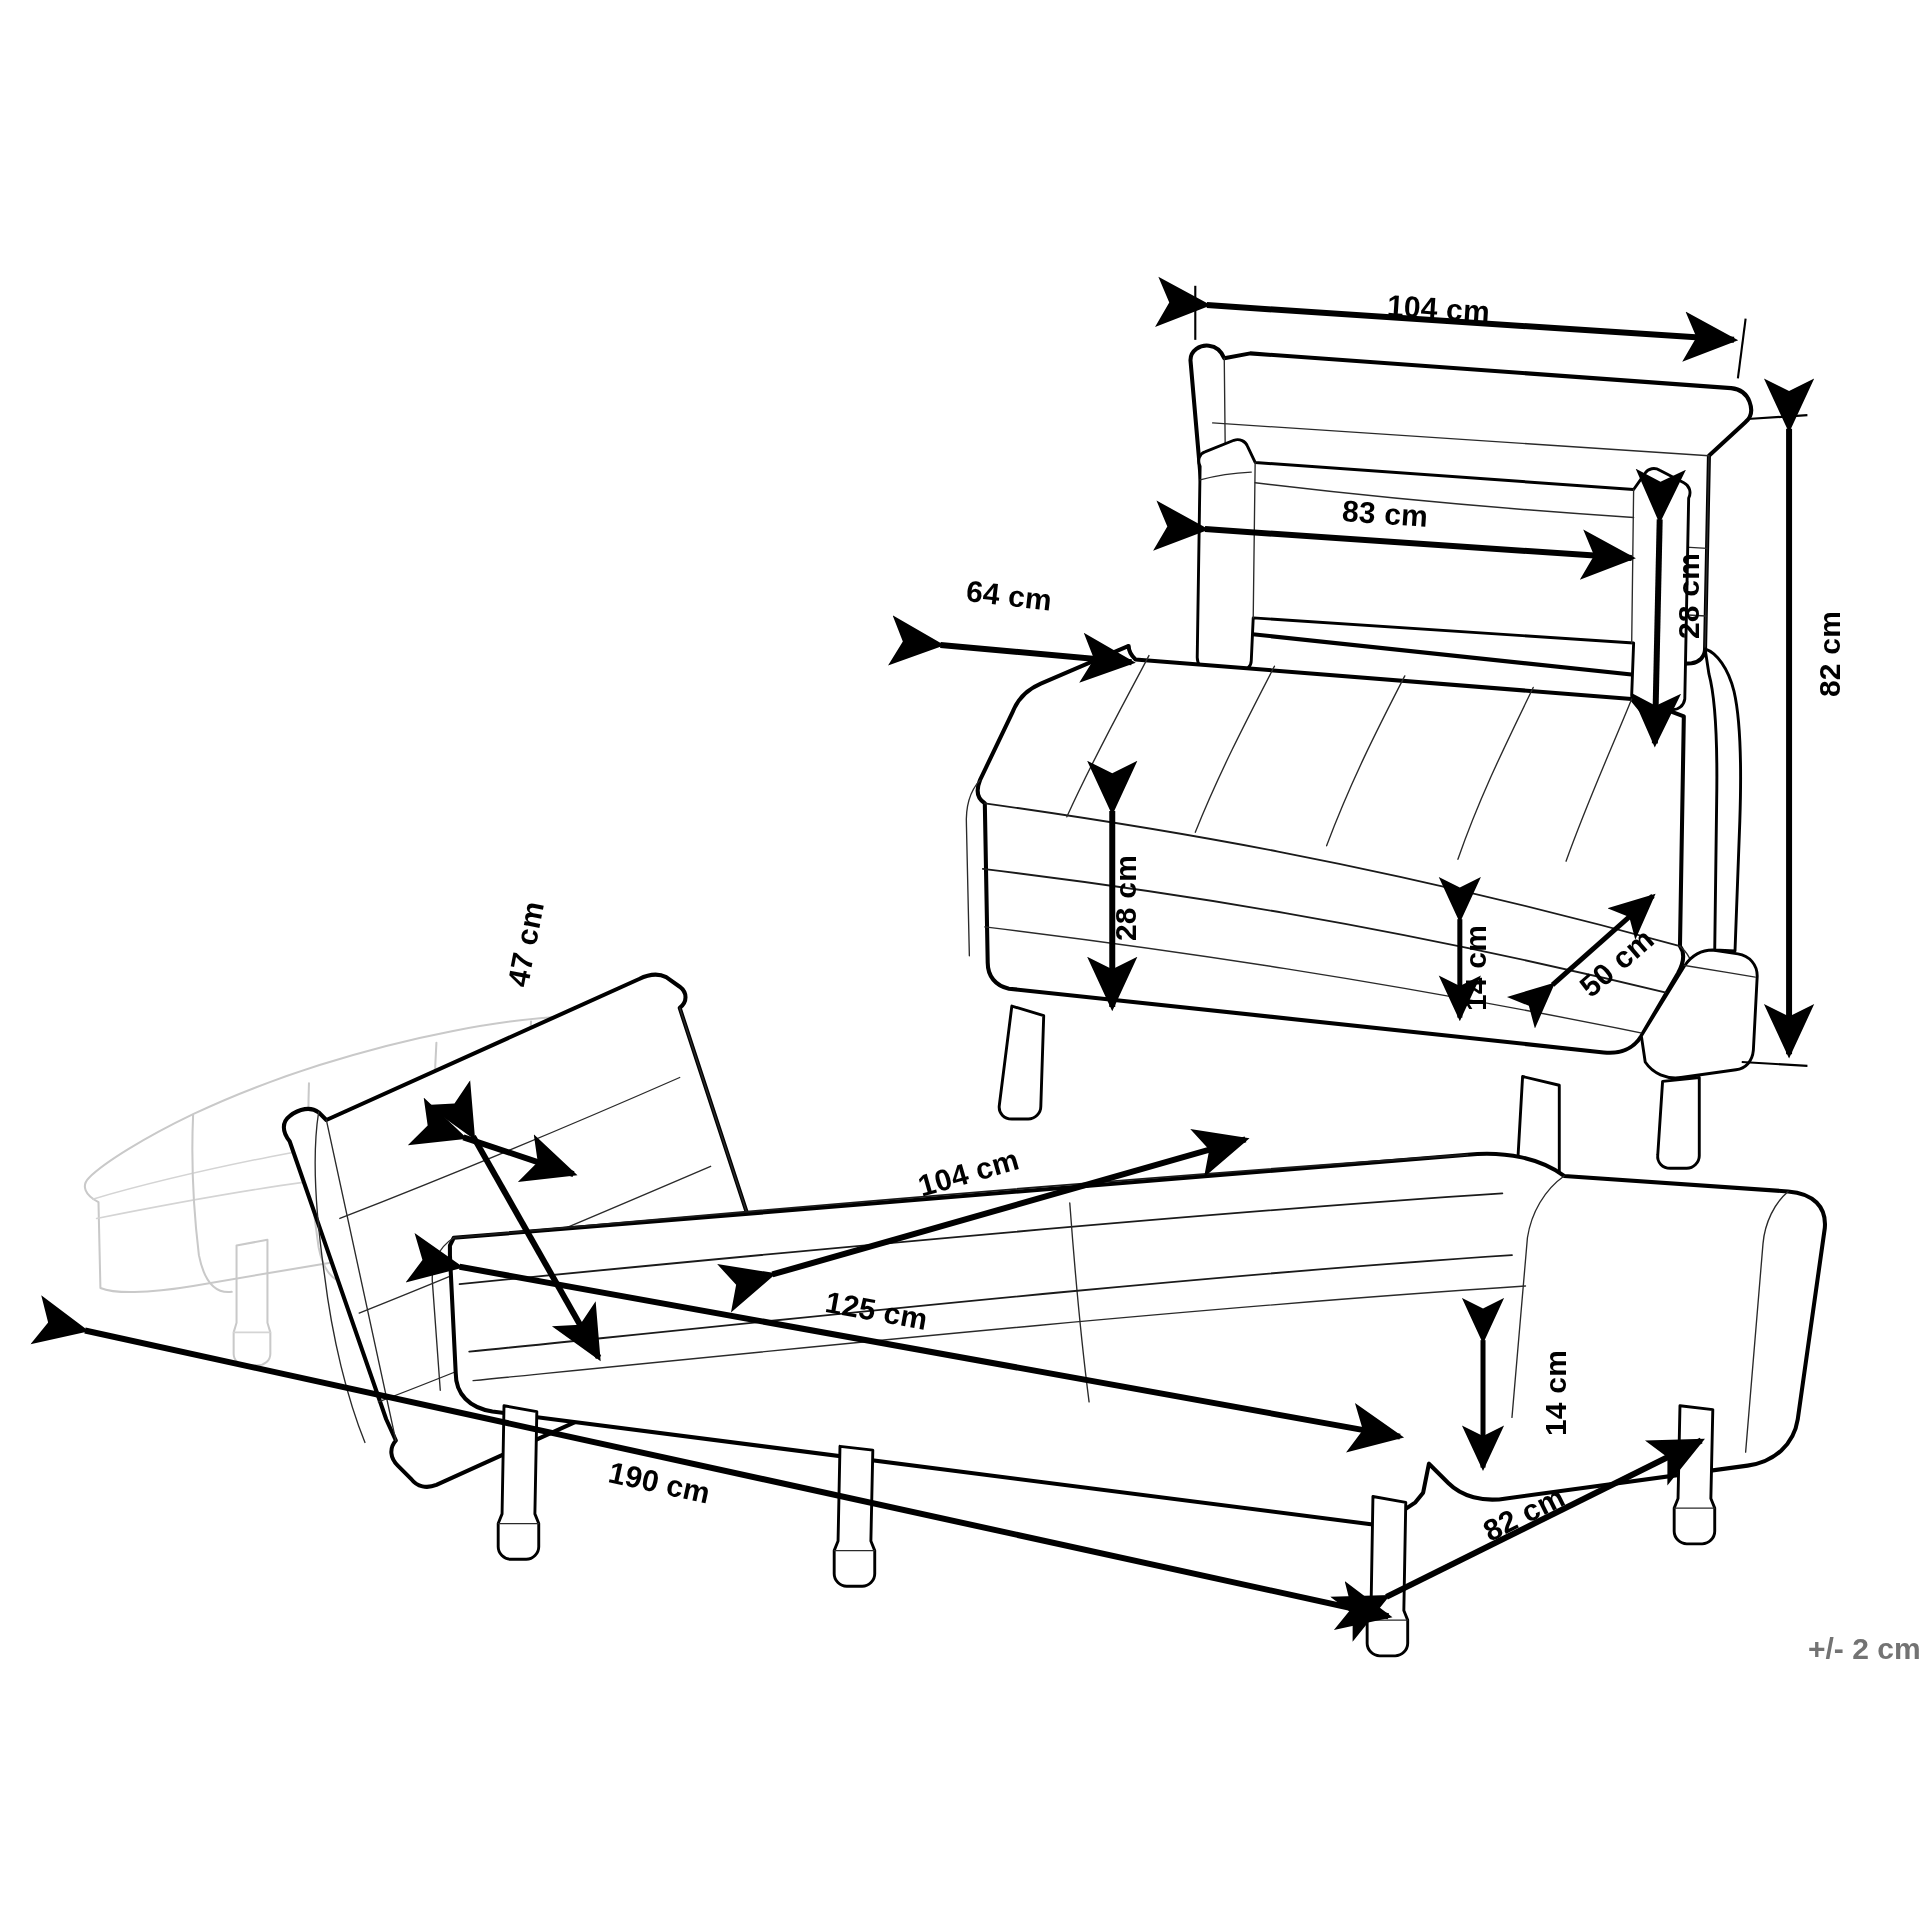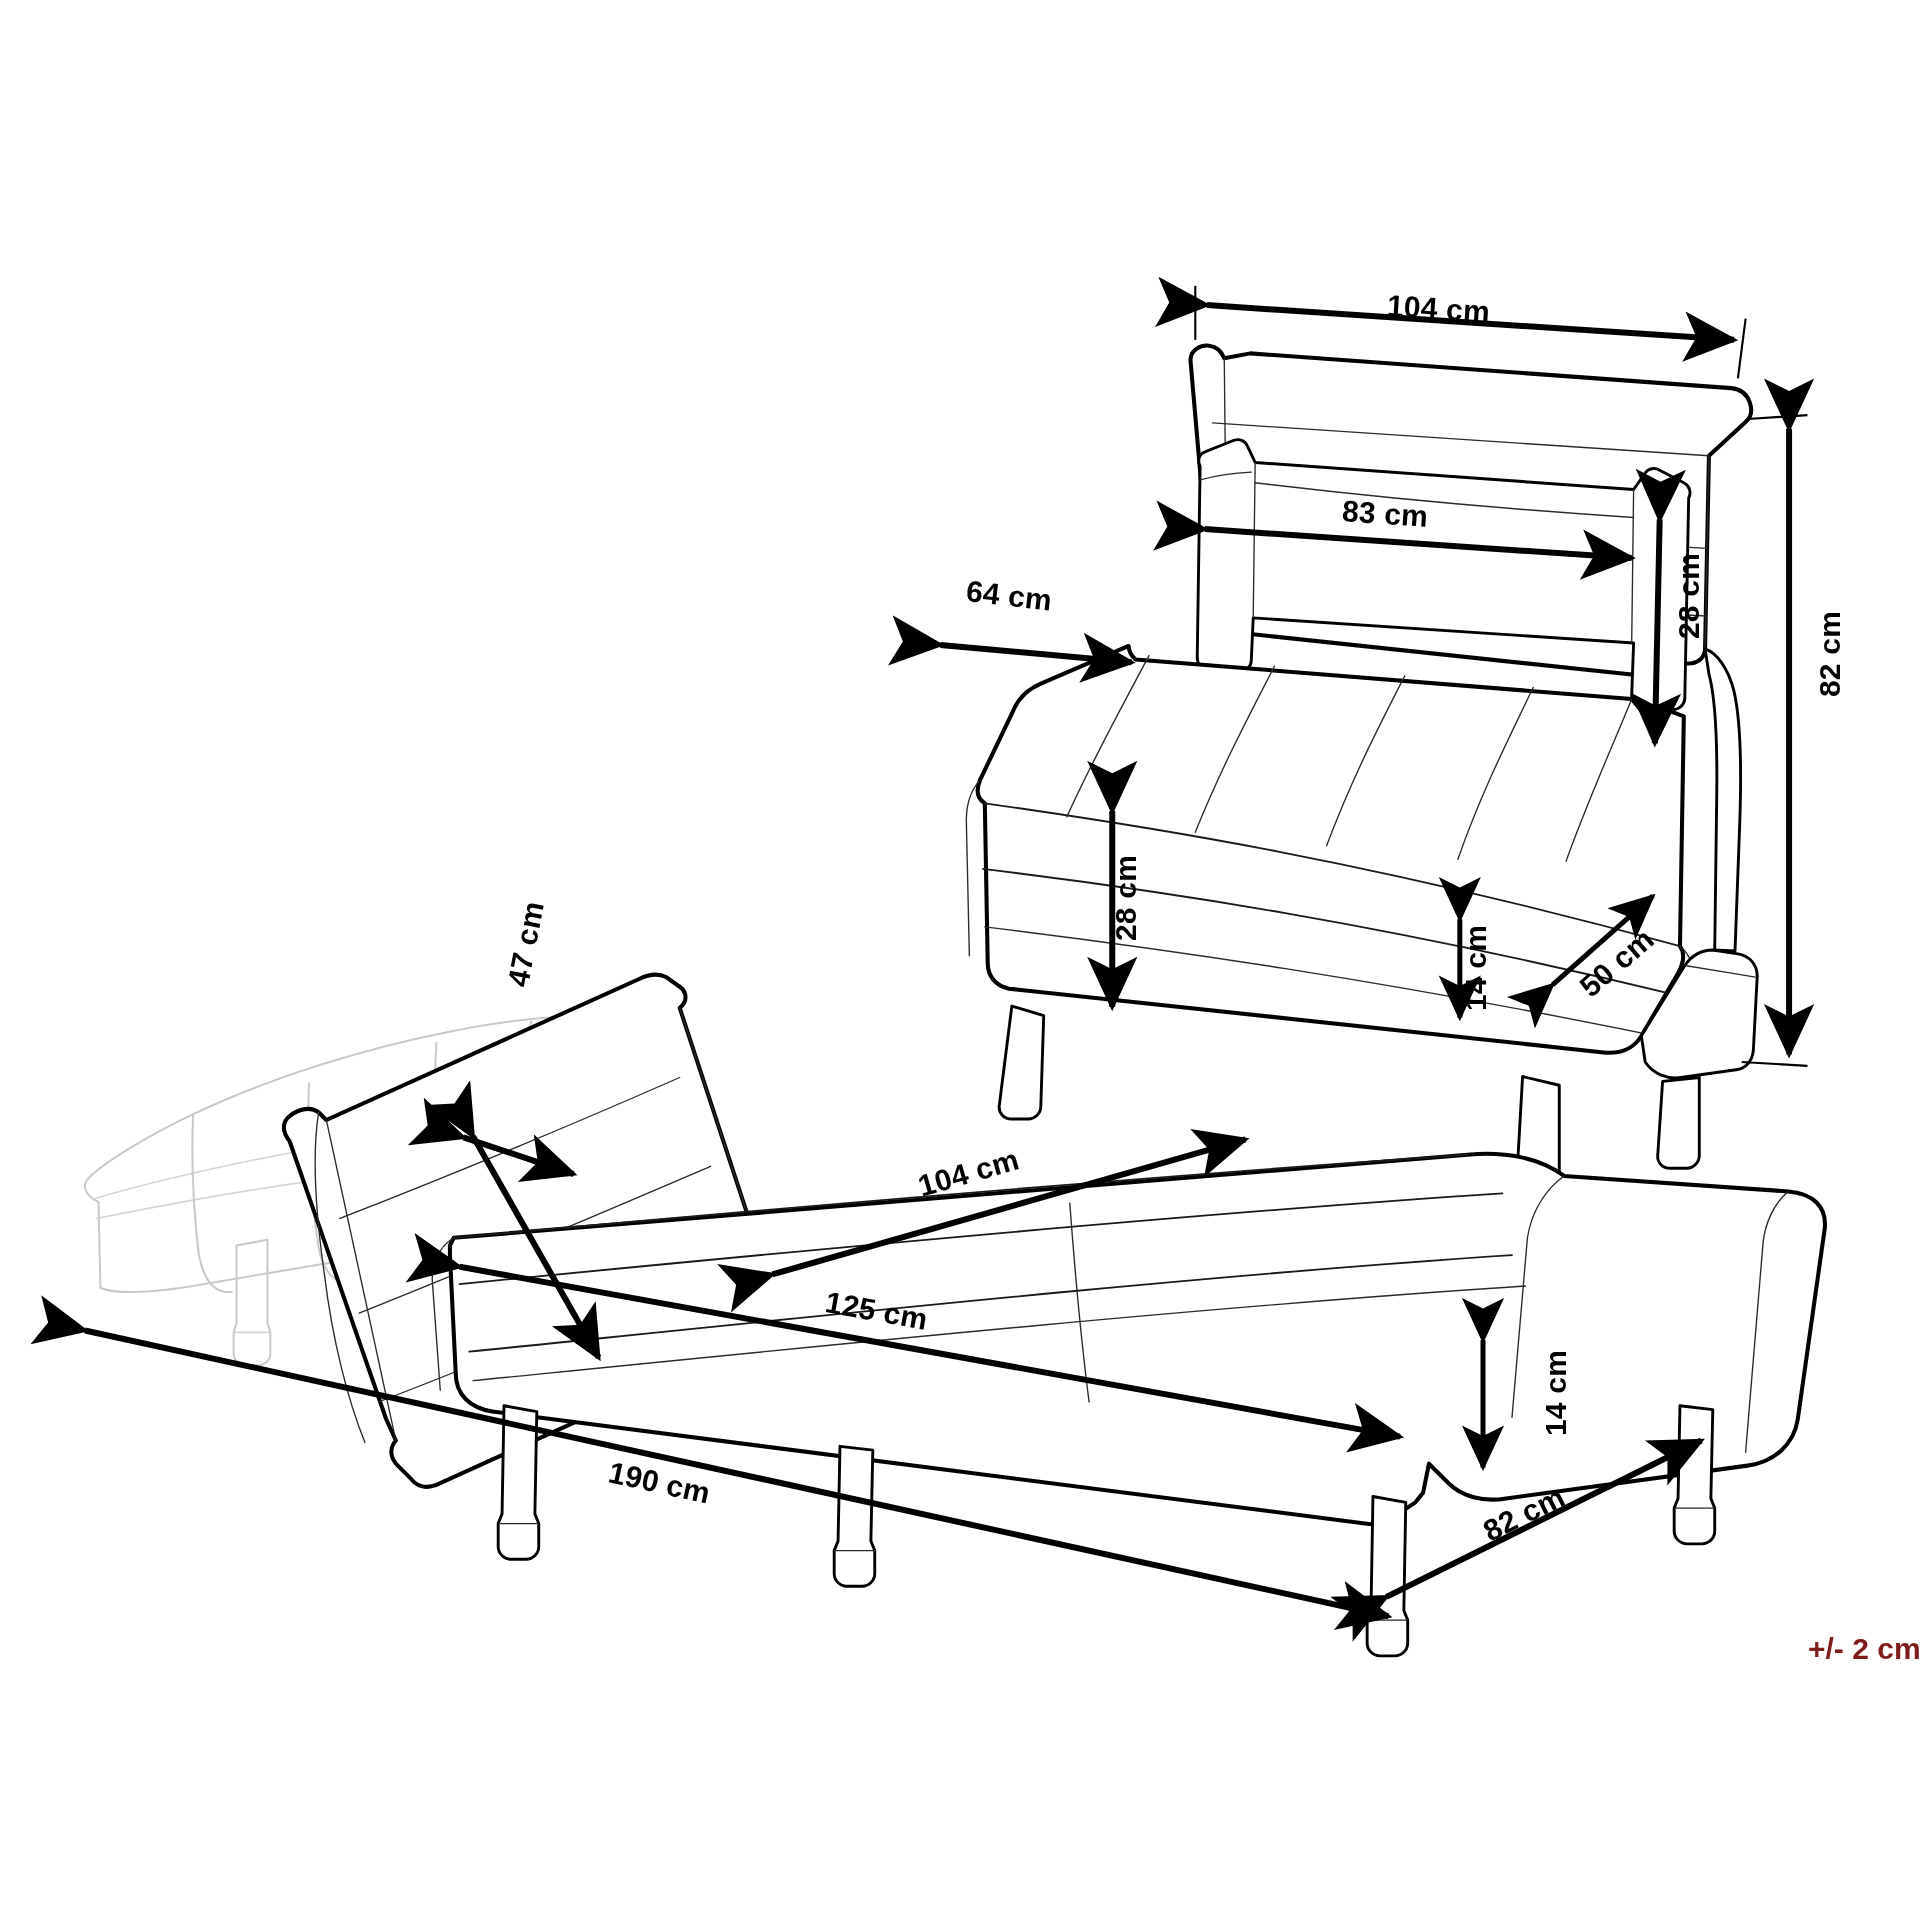--- a/index.html
+++ b/index.html
@@ -50,21 +50,21 @@
     white-space: nowrap;
     letter-spacing: 0.2px;
     transform-origin: 50% 50%;
     user-select: none;
   }
   .tolerance {
     position: absolute;
     font-family: "Liberation Sans", sans-serif;
     font-weight: bold;
     font-size: 30px;
-    color: #7f1d1d;
+    color: #737373;
     white-space: nowrap;
   }
 </style>
 </head>
 <body>
 
 <div id="sheet">
 
   <svg class="drawing" viewBox="0 0 2000 2000">
     <defs>

